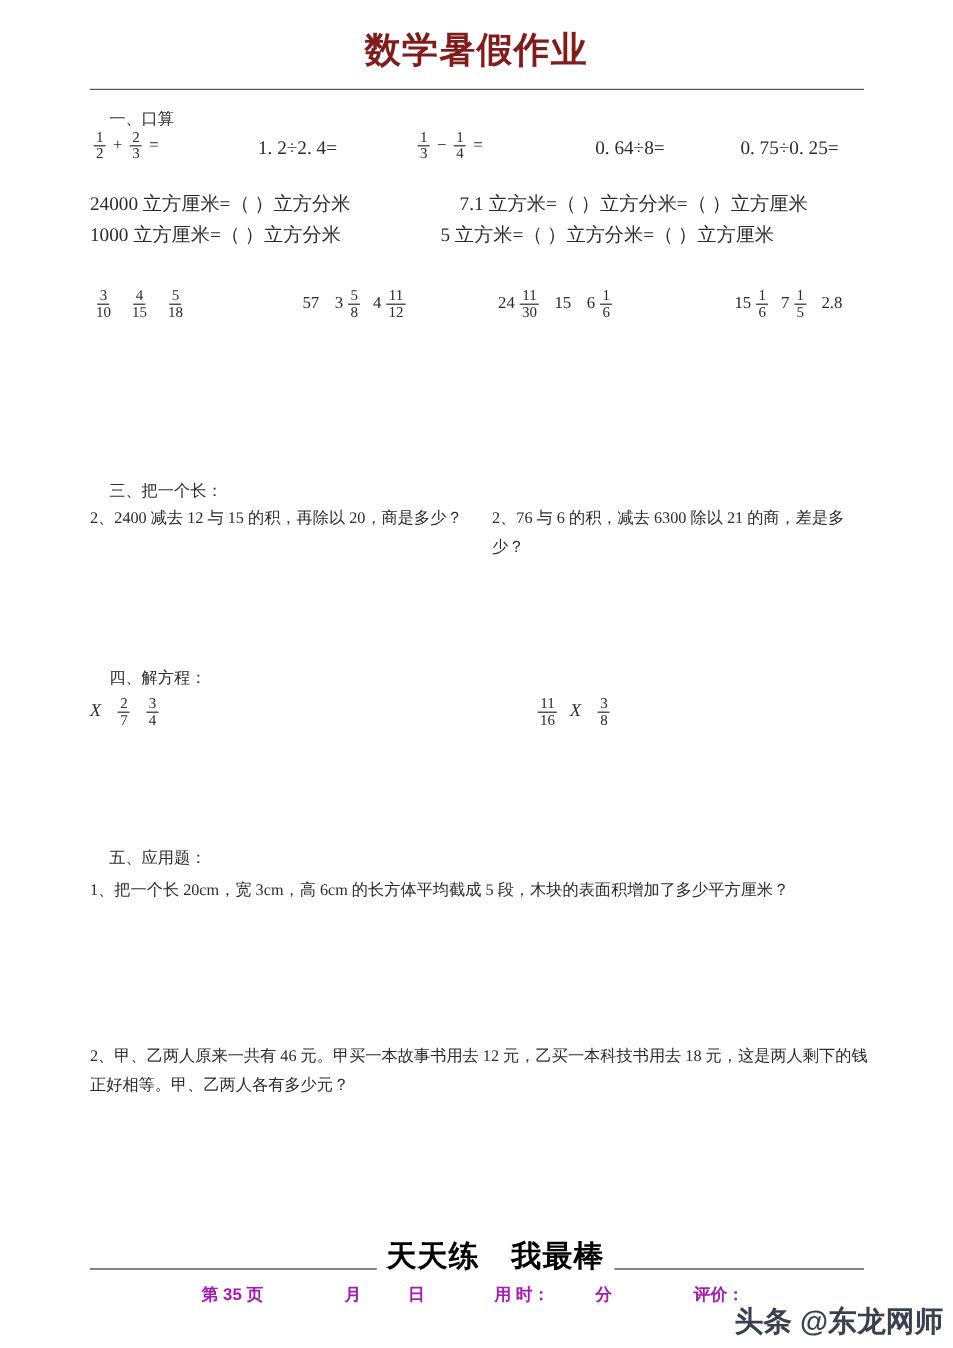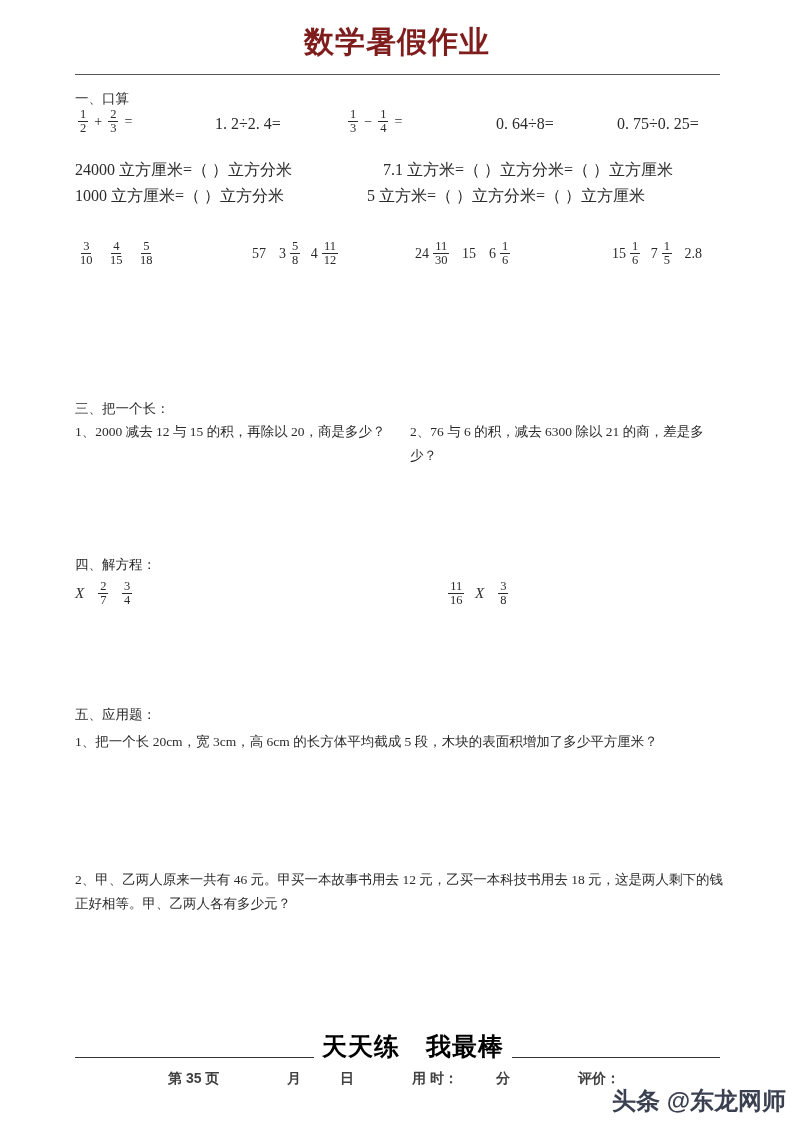--- a/index.html
+++ b/index.html
@@ -43,20 +43,21 @@
     height: 0;
     border-top: 1.4px solid #555;
   }
 
   
   .sec-head {
     position: absolute;
     font-size: 13.5px;
     color: #2b2b2b;
     white-space: nowrap;
+    margin-left: 16px;
   }
   .line {
     position: absolute;
     font-size: 16px;
     color: #2b2b2b;
     white-space: nowrap;
   }
   .para {
     position: absolute;
     font-size: 13.5px;
@@ -134,21 +135,21 @@
   .footer-slogan span {
     background: #fff;
     padding: 0 8px;
   }
   .footer-meta {
     position: absolute;
     top: 1070px;
     font-family: "Liberation Sans", "DejaVu Sans", sans-serif;
     font-weight: bold;
     font-size: 14px;
-    color: #404040;
+    color: #a21caf;
     white-space: nowrap;
   }
 
   
   .watermark {
     position: absolute;
     left: 612px; top: 1085px;
     font-family: "Liberation Sans", "DejaVu Sans", sans-serif;
     font-weight: bold;
     font-size: 24px;
@@ -277,21 +278,21 @@
       <span class="frac">
         <span class="num">1</span>
         <span class="den">5</span>
       </span>
     </span>
     <span class="tok">&nbsp;</span>
     <span class="tok">2.8</span>
   </div>
 
   <div class="sec-head" style="left:75px; top:400px;">三、把一个长：</div>
-  <div class="para" style="left:75px; top:420px; width:320px;">1、2000 减去 12 与 15 的积，再除以 20，商是多少？</div>
+  <div class="para" style="left:75px; top:420px; width:320px;">2、2400 减去 12 与 15 的积，再除以 20，商是多少？</div>
   <div class="para" style="left:410px; top:420px; width:310px;">2、76 与 6 的积，减去 6300 除以 21 的商，差是多少？</div>
 
   <div class="sec-head" style="left:75px; top:556px;">四、解方程：</div>
 
   <div class="expr" style="left:75px; top:580px;">
     <span class="var">X</span>
     <span class="tok">&nbsp;&nbsp;</span>
     <span class="frac">
       <span class="num">2</span>
       <span class="den">7</span>

